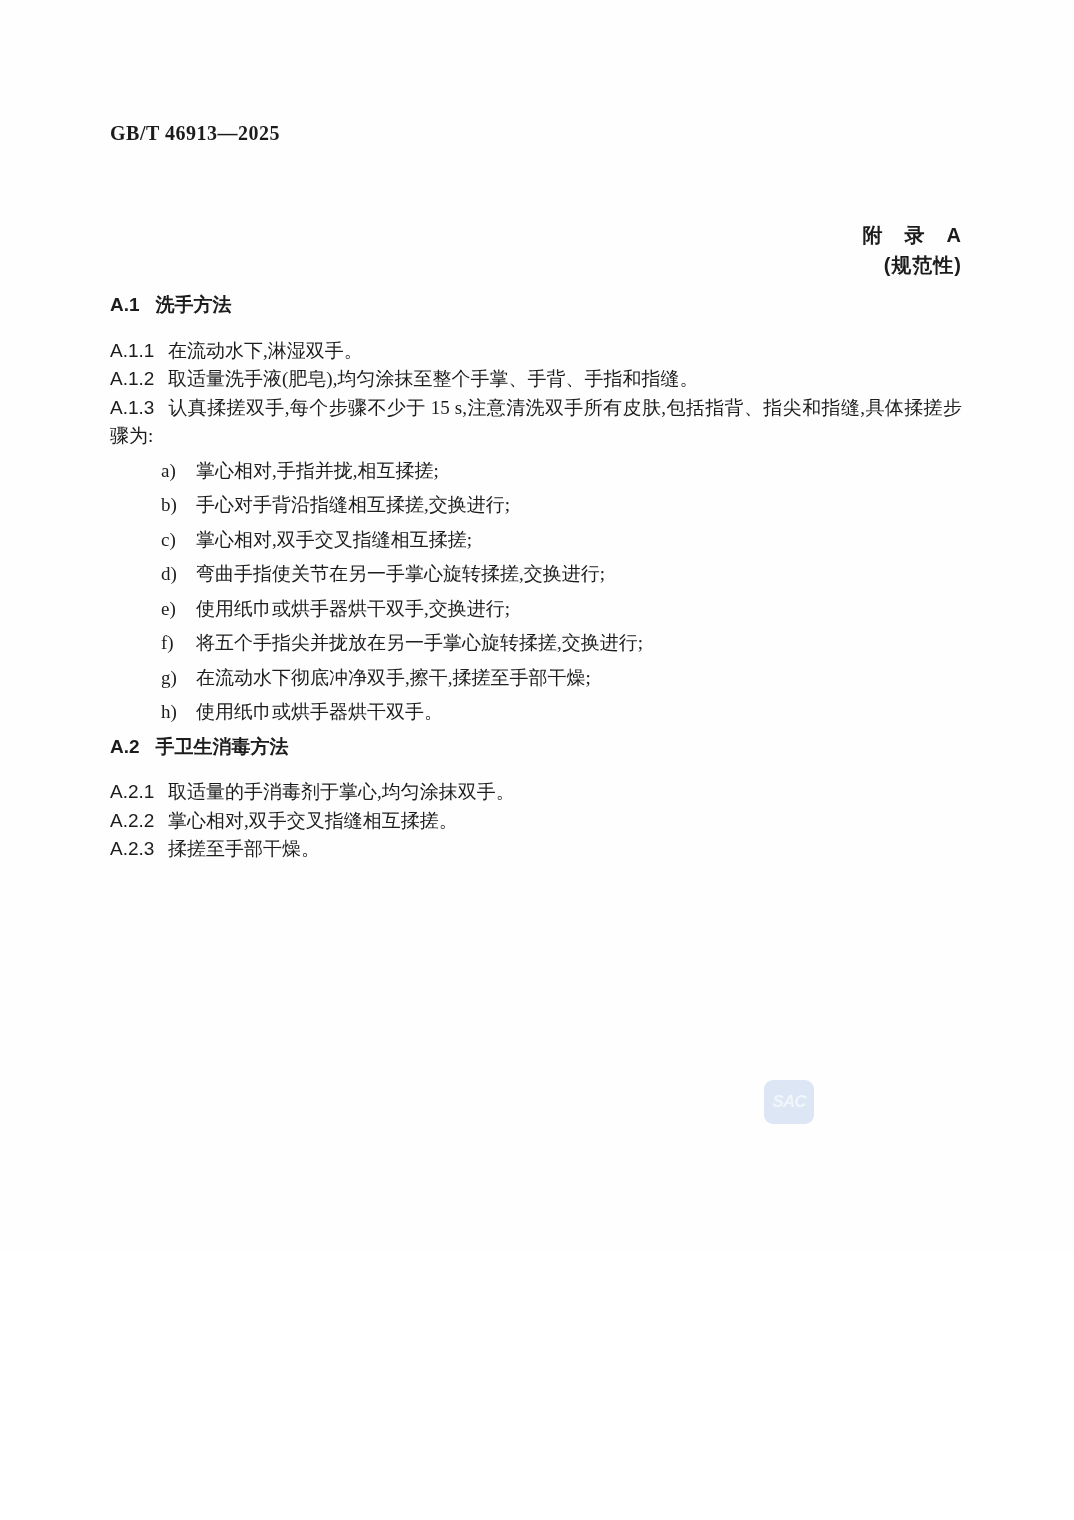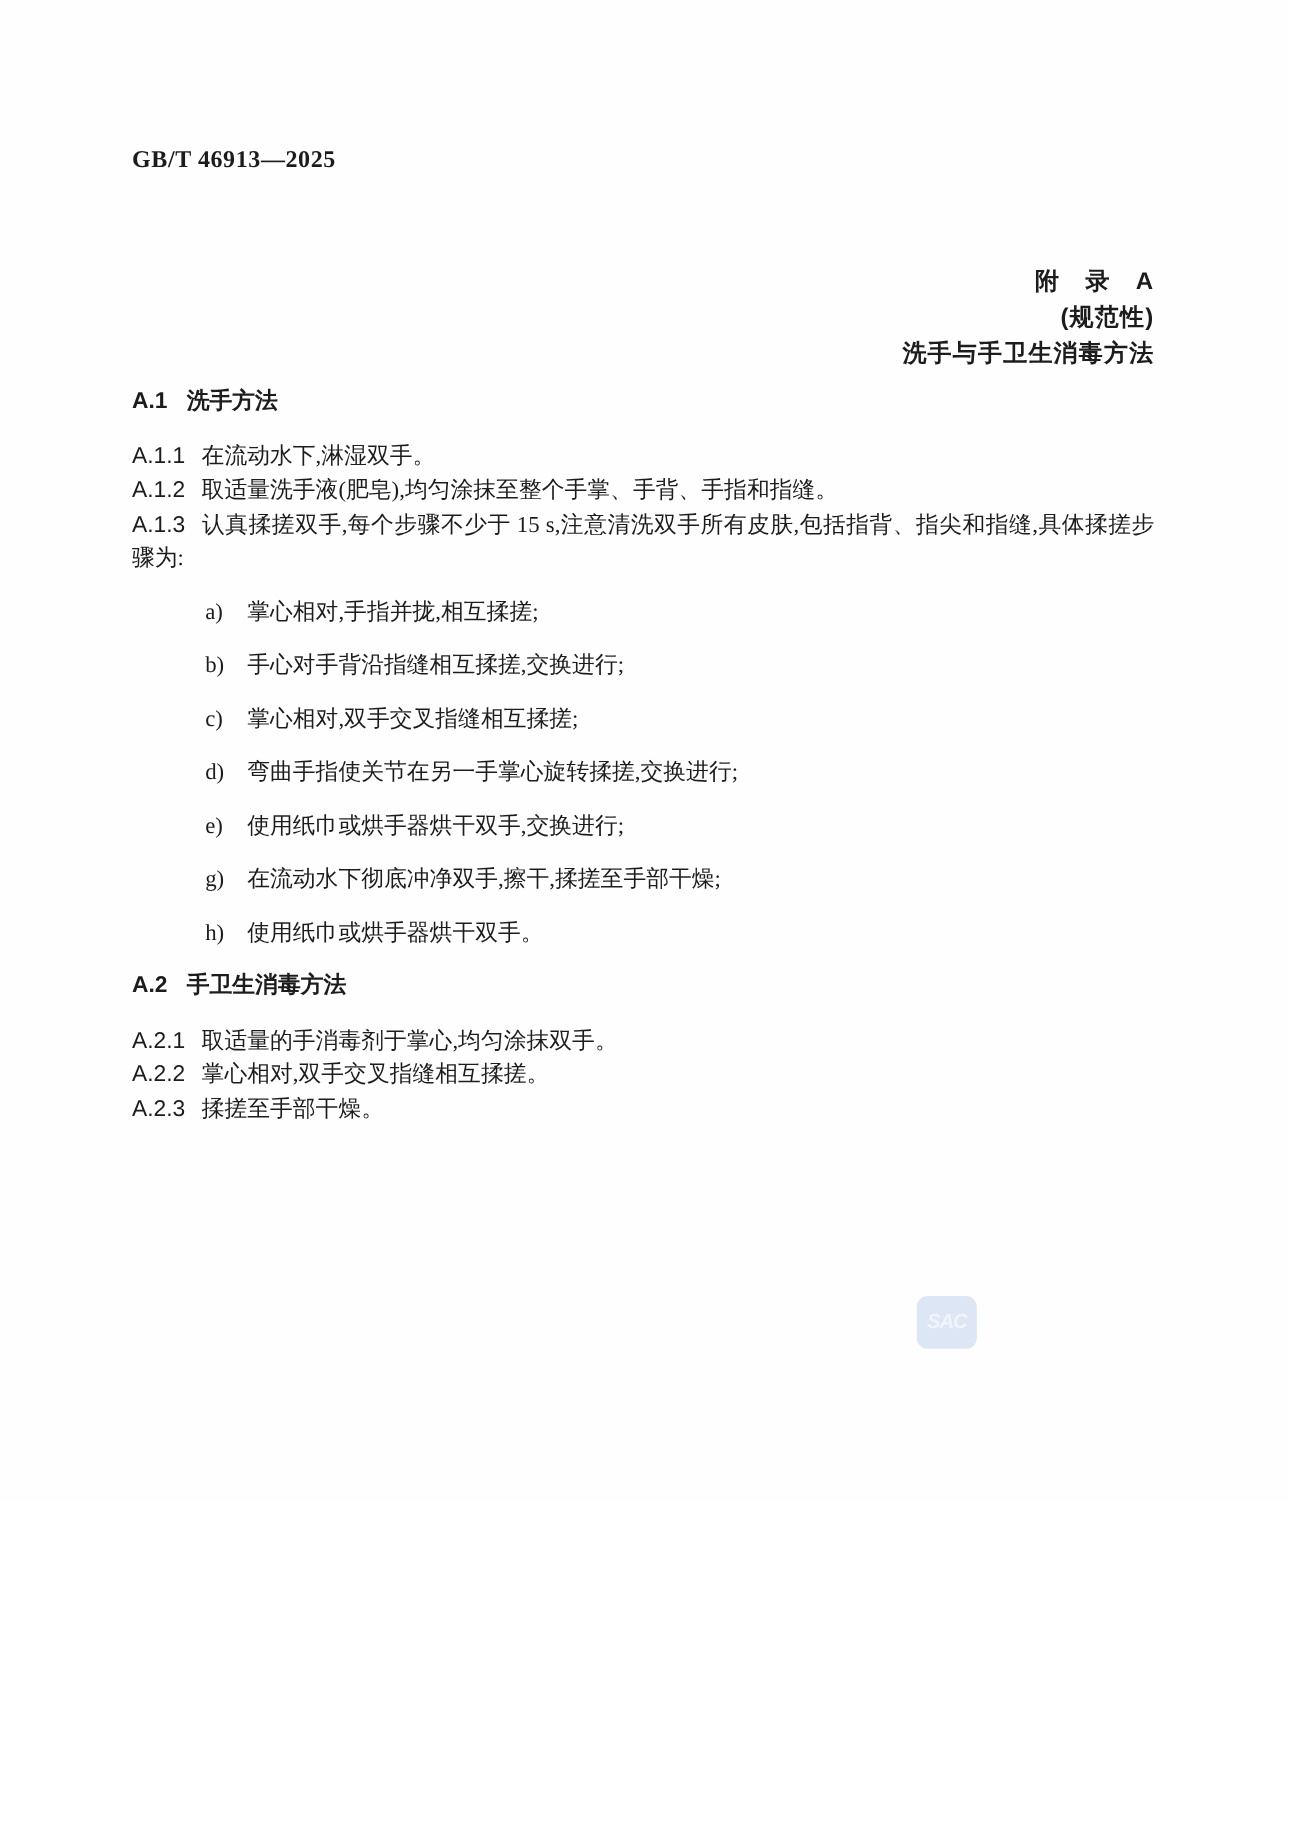--- a/index.html
+++ b/index.html
@@ -56,21 +56,21 @@
     text-align: justify;
   }
   .para-no {
     display: inline-block;
     min-width: 58px;
     font-weight: normal;
     font-family: "Liberation Sans", sans-serif;
   }
   .list { margin: 0; padding: 0; list-style: none; }
   .list-item {
-    margin: 16px;
+    margin: 6px;
     padding-left: 45px;
     font-size: 19px;
     line-height: 28.5px;
     text-align: justify;
   }
   .list-label {
     display: inline-block;
     width: 35px;
   }
   .watermark {
@@ -105,21 +105,20 @@
 <body>
 
 <div class="page">
   <div class="content">
 
     <div class="doc-code">GB/T 46913—2025</div>
 
     <div class="title-block">
       <div class="title-line">附　录　A</div>
       <div class="title-line">(规范性)</div>
-      <div class="title-line">洗手与手卫生消毒方法</div>
     </div>
 
     <div class="section">
       <div class="section-heading">
         <span class="heading-no">A.1</span><span>洗手方法</span>
       </div>
 
       <p class="para">
         <span class="para-no">A.1.1</span><span>在流动水下,淋湿双手。</span>
       </p>
@@ -140,20 +139,23 @@
         <li class="list-item">
           <span class="list-label">c)</span><span>掌心相对,双手交叉指缝相互揉搓;</span>
         </li>
         <li class="list-item">
           <span class="list-label">d)</span><span>弯曲手指使关节在另一手掌心旋转揉搓,交换进行;</span>
         </li>
         <li class="list-item">
           <span class="list-label">e)</span><span>使用纸巾或烘手器烘干双手,交换进行;</span>
         </li>
         <li class="list-item">
+          <span class="list-label">f)</span><span>将五个手指尖并拢放在另一手掌心旋转揉搓,交换进行;</span>
+        </li>
+        <li class="list-item">
           <span class="list-label">g)</span><span>在流动水下彻底冲净双手,擦干,揉搓至手部干燥;</span>
         </li>
         <li class="list-item">
           <span class="list-label">h)</span><span>使用纸巾或烘手器烘干双手。</span>
         </li>
       </ul>
     </div>
 
     <div class="section">
       <div class="section-heading">

